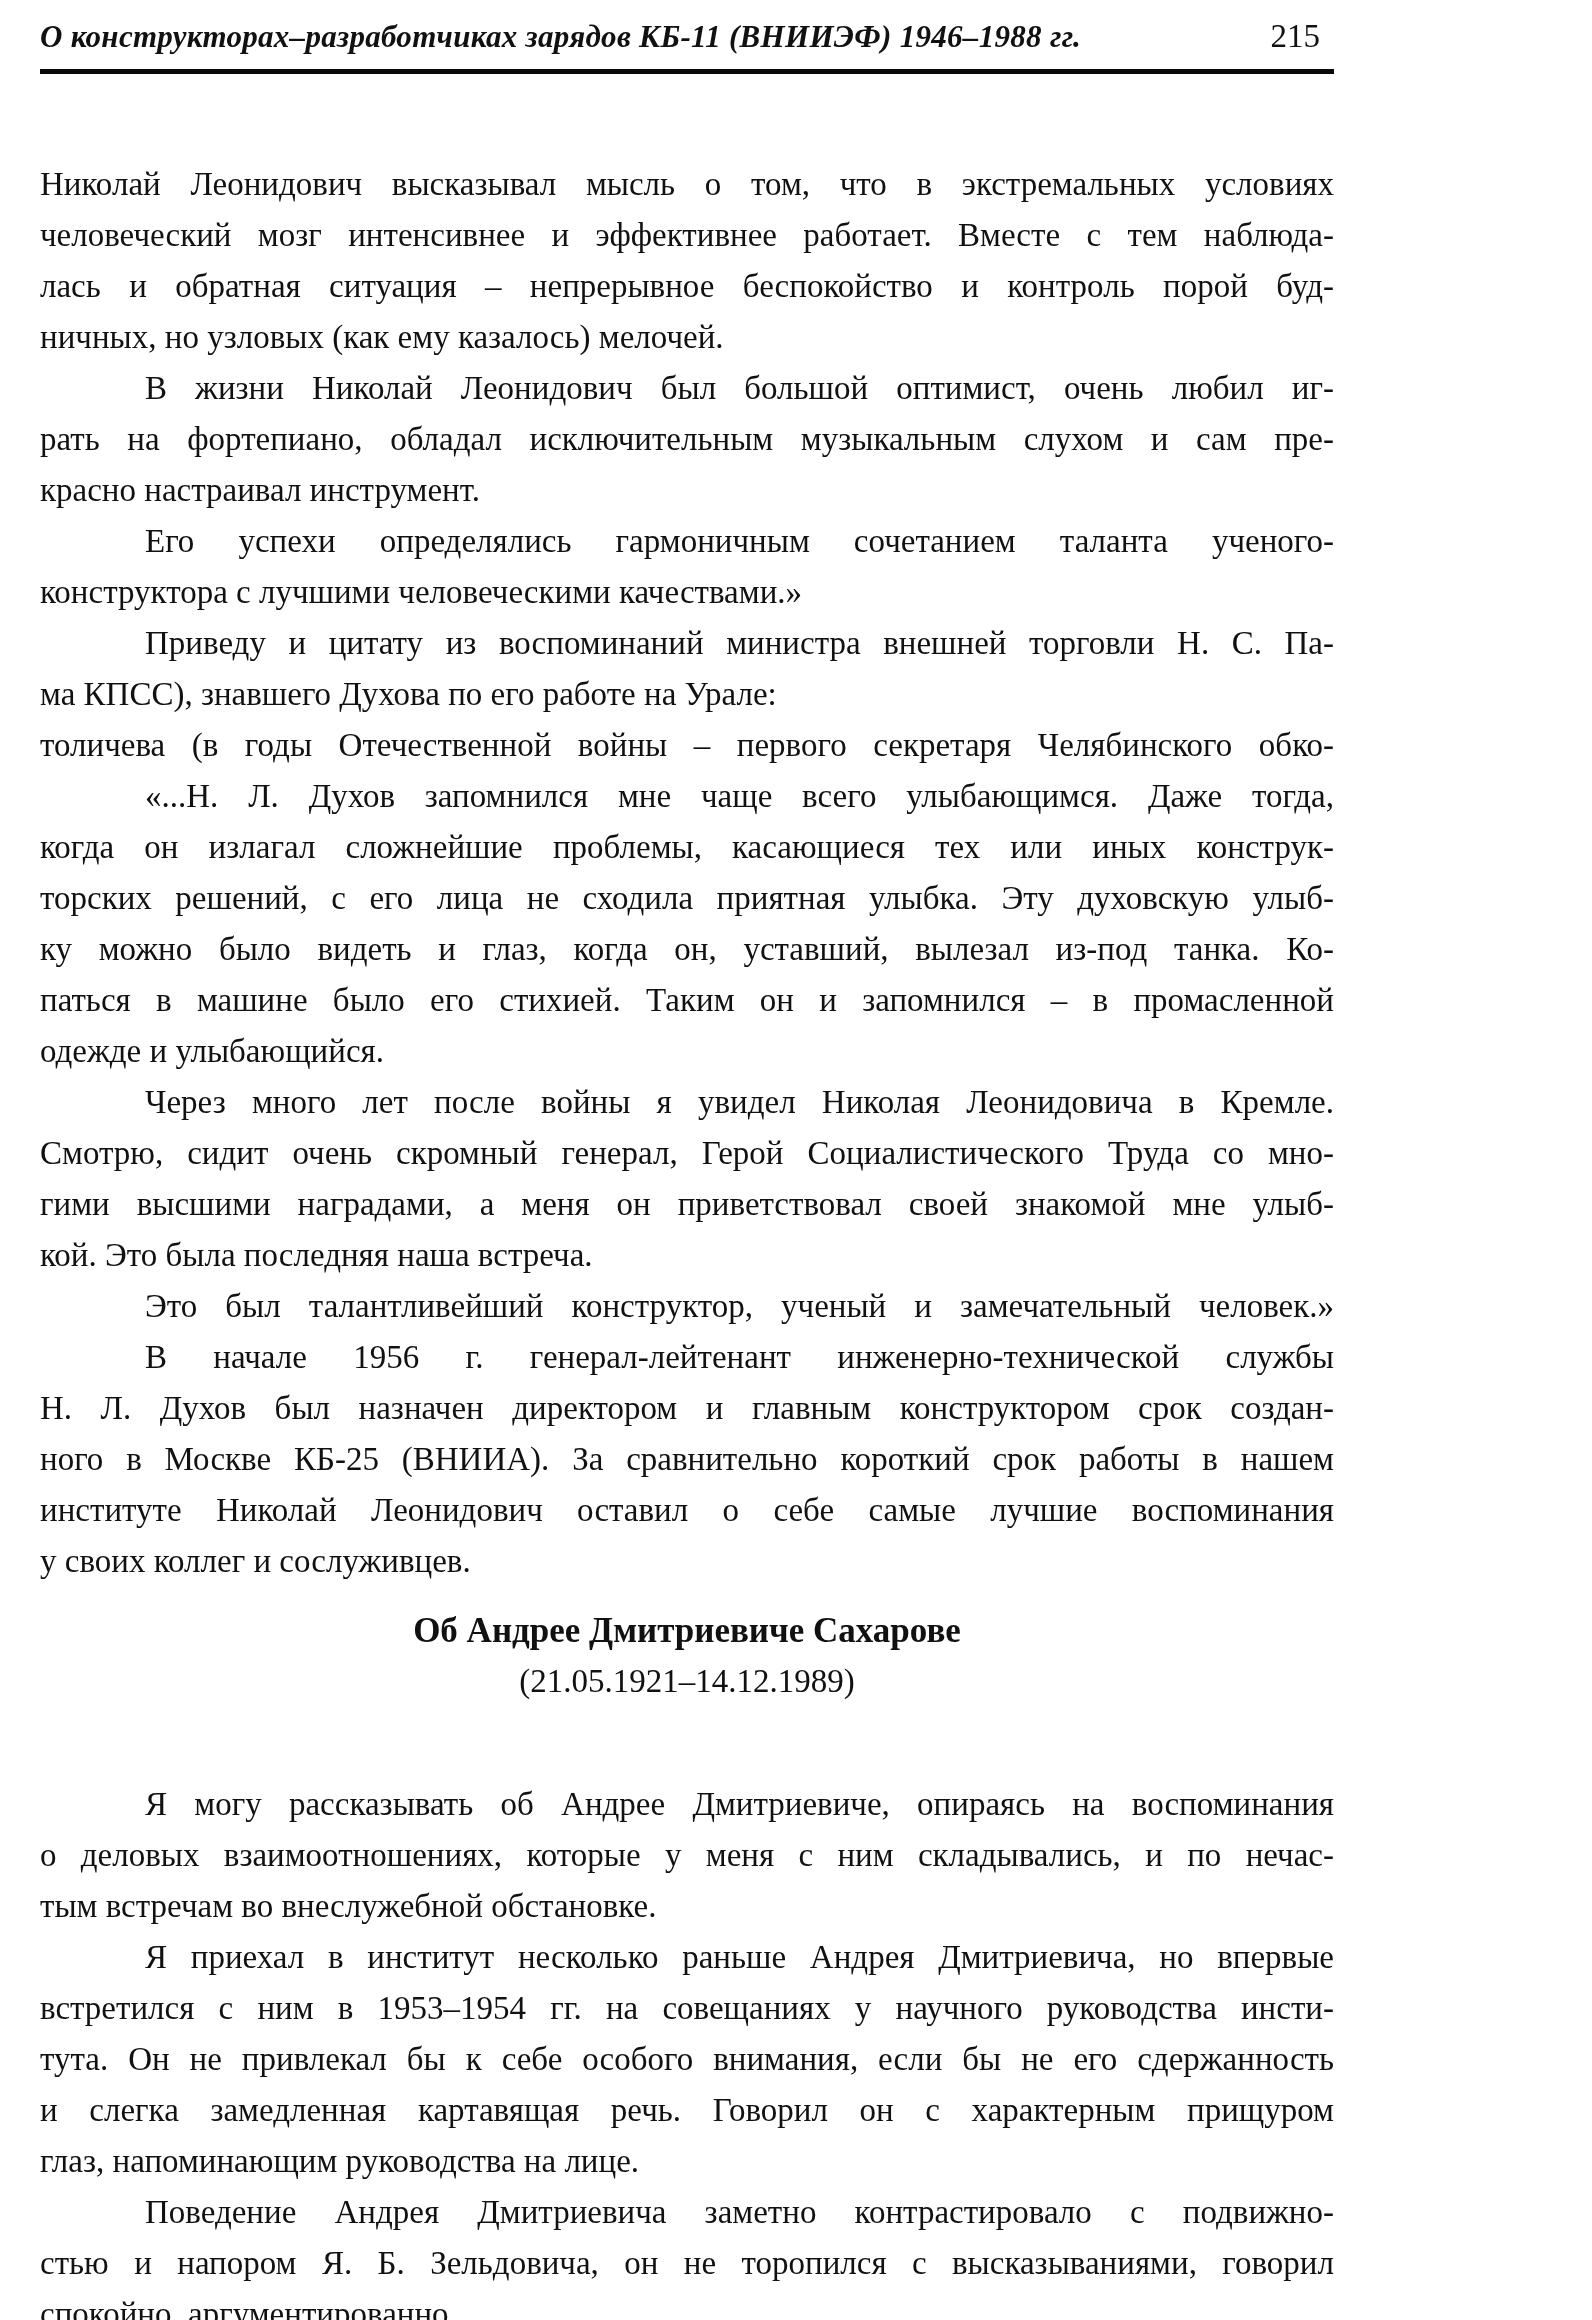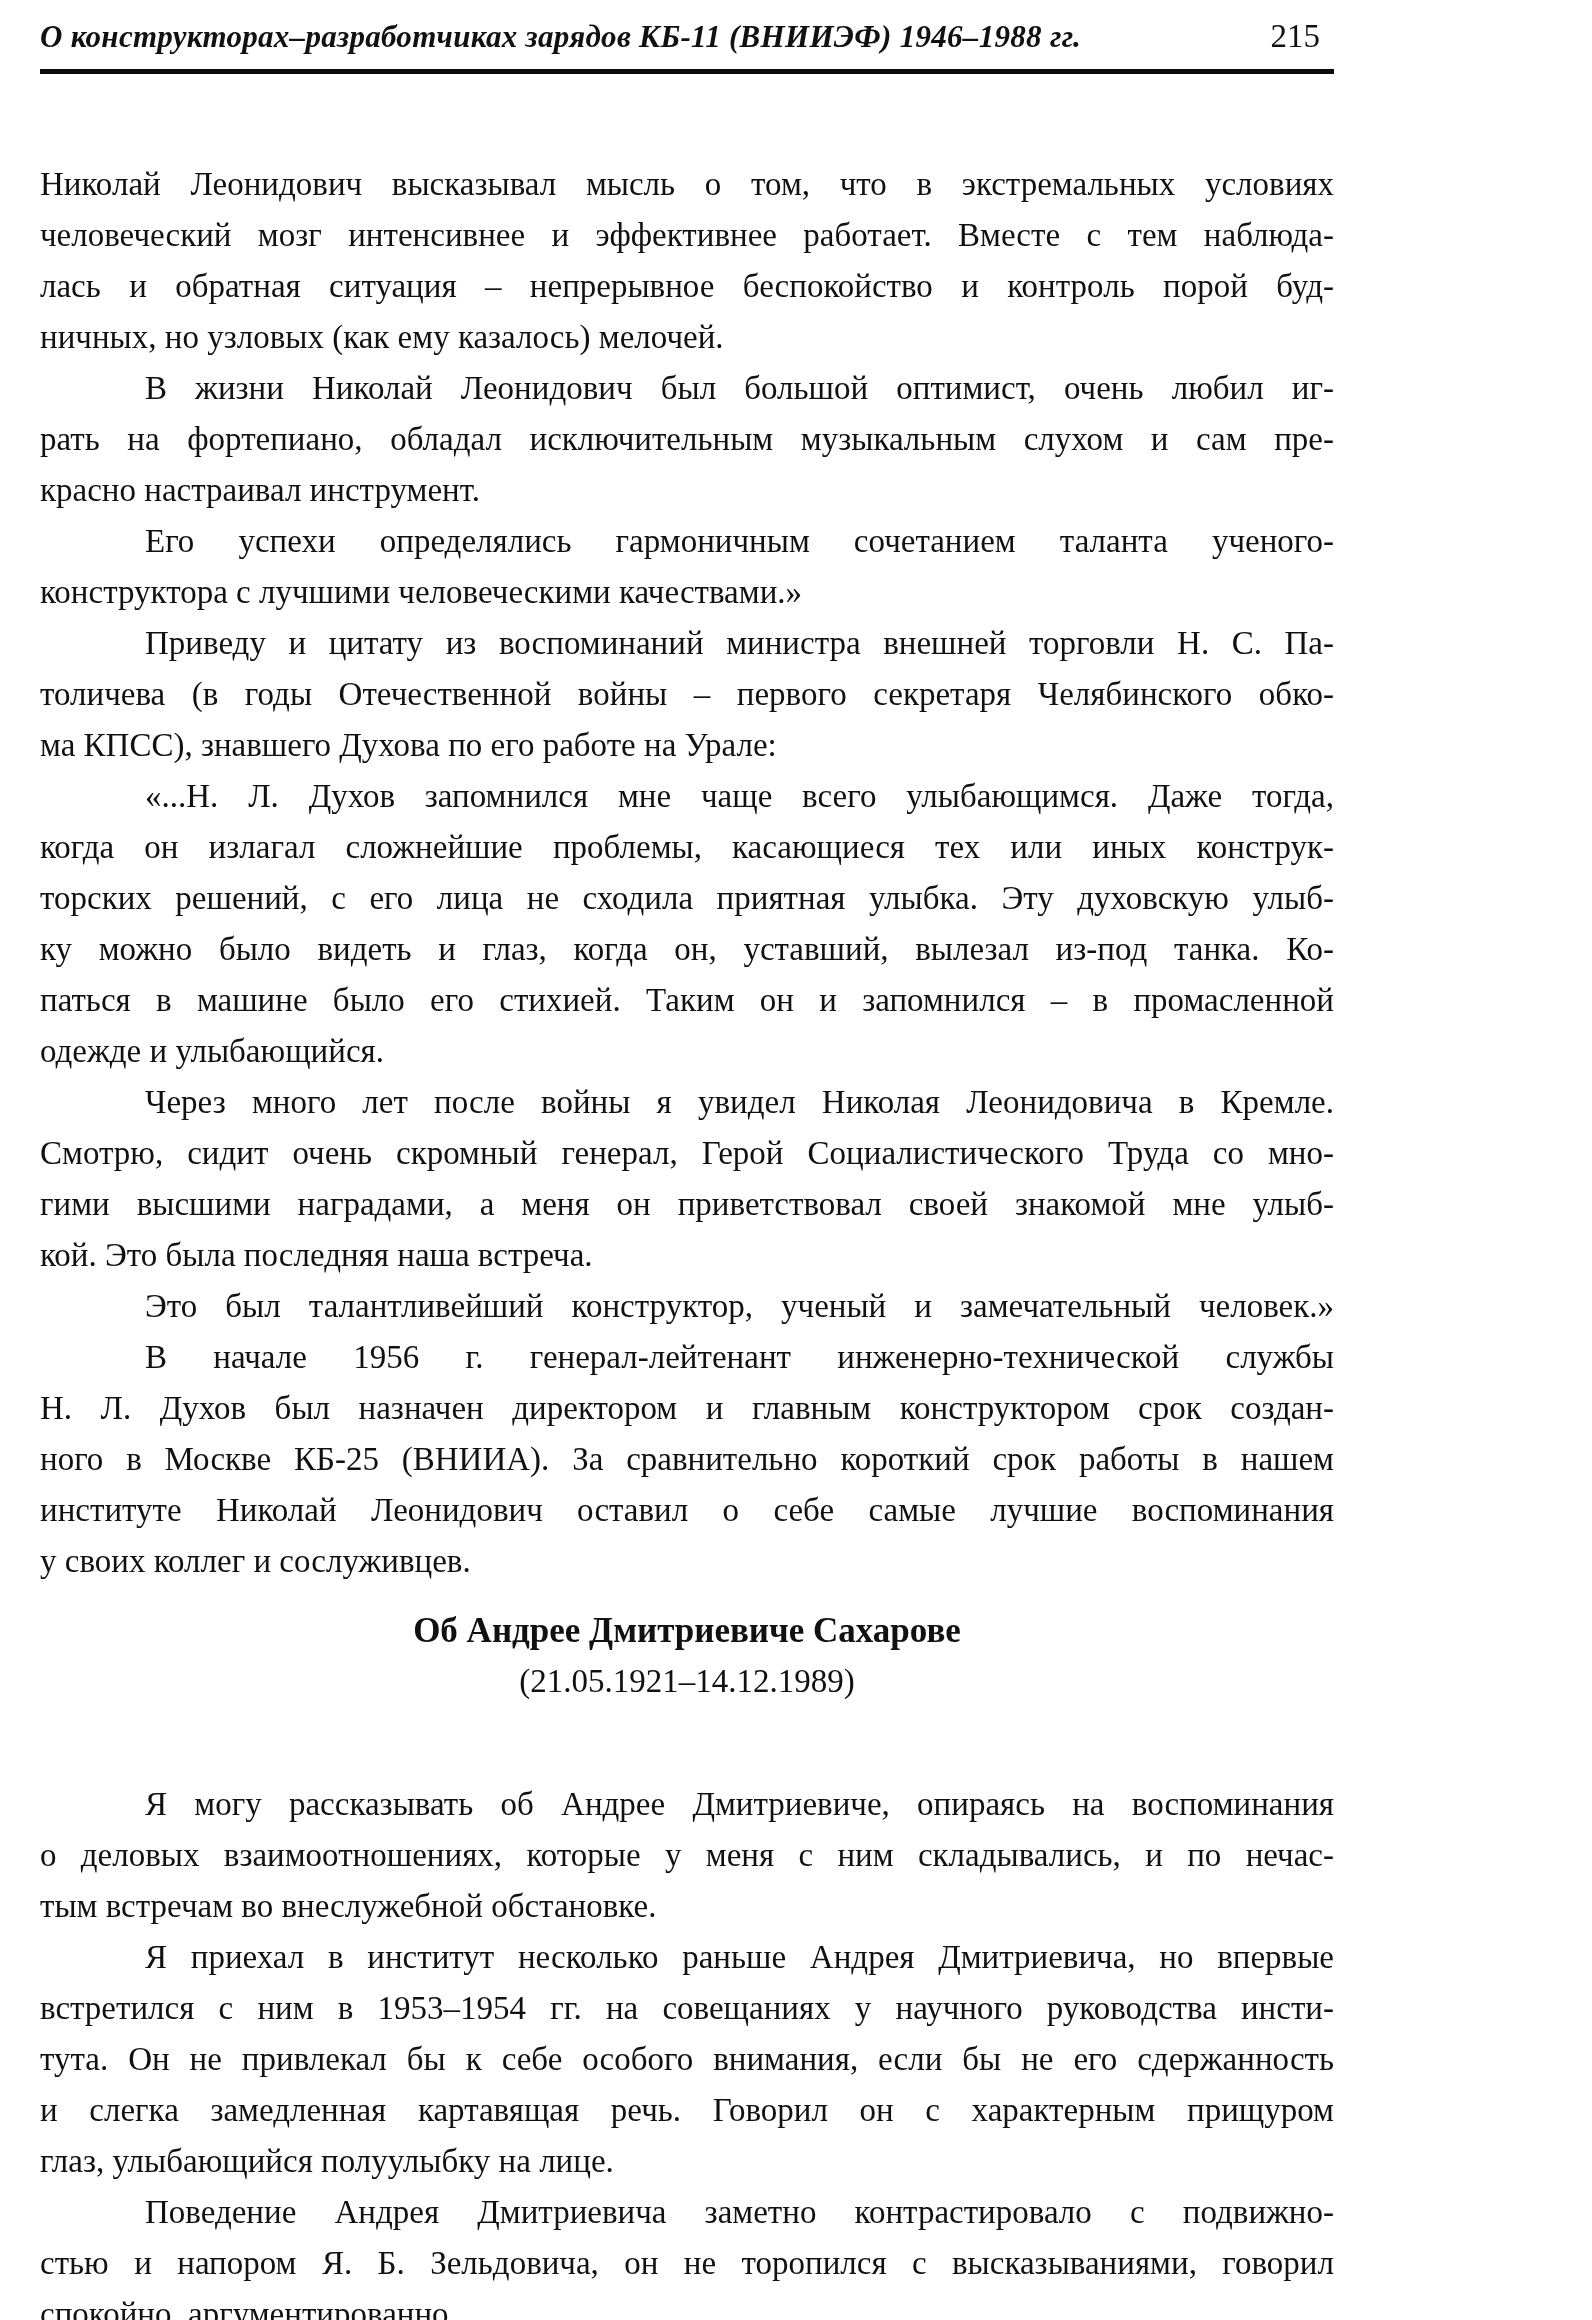--- a/index.html
+++ b/index.html
@@ -93,22 +93,22 @@
           <div class="line indent">В жизни Николай Леонидович был большой оптимист, очень любил иг-</div>
           <div class="line">рать на фортепиано, обладал исключительным музыкальным слухом и сам пре-</div>
           <div class="line lastline">красно настраивал инструмент.</div>
         </div>
         <div class="paragraph">
           <div class="line indent">Его успехи определялись гармоничным сочетанием таланта ученого-</div>
           <div class="line lastline">конструктора с лучшими человеческими качествами.»</div>
         </div>
         <div class="paragraph">
           <div class="line indent">Приведу и цитату из воспоминаний министра внешней торговли Н. С. Па-</div>
+          <div class="line lastline">ма КПСС), знавшего Духова по его работе на Урале:</div>
           <div class="line">толичева (в годы Отечественной войны – первого секретаря Челябинского обко-</div>
-          <div class="line lastline">ма КПСС), знавшего Духова по его работе на Урале:</div>
         </div>
         <div class="paragraph">
           <div class="line indent">«...Н. Л. Духов запомнился мне чаще всего улыбающимся. Даже тогда,</div>
           <div class="line">когда он излагал сложнейшие проблемы, касающиеся тех или иных конструк-</div>
           <div class="line">торских решений, с его лица не сходила приятная улыбка. Эту духовскую улыб-</div>
           <div class="line">ку можно было видеть и глаз, когда он, уставший, вылезал из-под танка. Ко-</div>
           <div class="line">паться в машине было его стихией. Таким он и запомнился – в промасленной</div>
           <div class="line lastline">одежде и улыбающийся.</div>
         </div>
         <div class="paragraph">
@@ -136,21 +136,21 @@
         <div class="paragraph">
           <div class="line indent">Я могу рассказывать об Андрее Дмитриевиче, опираясь на воспоминания</div>
           <div class="line">о деловых взаимоотношениях, которые у меня с ним складывались, и по нечас-</div>
           <div class="line lastline">тым встречам во внеслужебной обстановке.</div>
         </div>
         <div class="paragraph">
           <div class="line indent">Я приехал в институт несколько раньше Андрея Дмитриевича, но впервые</div>
           <div class="line">встретился с ним в 1953–1954 гг. на совещаниях у научного руководства инсти-</div>
           <div class="line">тута. Он не привлекал бы к себе особого внимания, если бы не его сдержанность</div>
           <div class="line">и слегка замедленная картавящая речь. Говорил он с характерным прищуром</div>
-          <div class="line lastline">глаз, улыбающийся полуулыбку на лице.</div>
+          <div class="line lastline">глаз, напоминающим руководства на лице.</div>
         </div>
         <div class="paragraph">
           <div class="line indent">Поведение Андрея Дмитриевича заметно контрастировало с подвижно-</div>
           <div class="line">стью и напором Я. Б. Зельдовича, он не торопился с высказываниями, говорил</div>
           <div class="line lastline">спокойно, аргументированно.</div>
         </div>
       </div>
   </div>
 
 </div>

